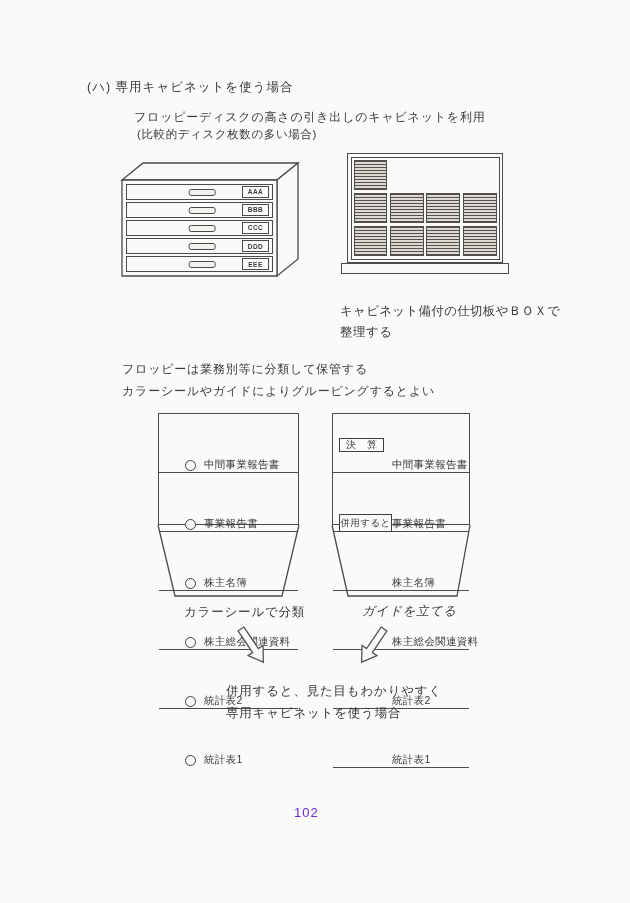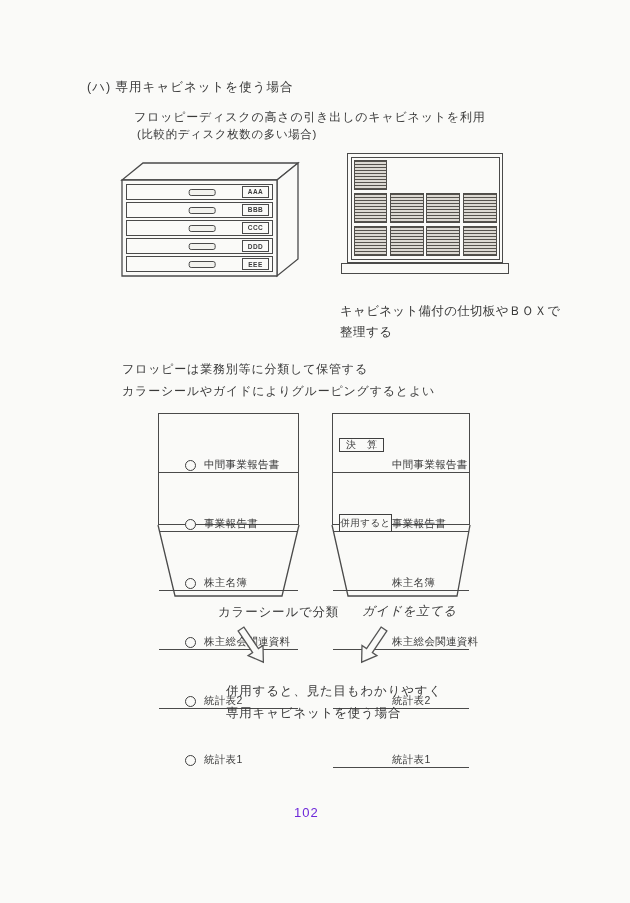--- a/index.html
+++ b/index.html
@@ -59,21 +59,21 @@
   .right-list .rowtext{margin-left:59px;}
   .guide-tab{position:absolute;border:1.2px solid #3f3f3f;background:#fafaf8;
     display:flex;align-items:center;justify-content:center;white-space:nowrap;z-index:3;}
   .tab-kessan{left:6px;top:24px;width:45px;height:14px;font-size:10px;letter-spacing:4px;padding-left:4px;box-sizing:border-box;text-align:center;}
   .tab-kabushiki{left:6px;top:100px;width:51px;height:16px;font-size:9.5px;letter-spacing:0.5px;}
 
   .trap{position:absolute;}
   .trap polyline{fill:none;stroke:#4a4a4a;stroke-width:1.3;}
   .trap-left{left:154px;top:524px;width:150px;height:75px;}
   .trap-right{left:328px;top:524px;width:146px;height:75px;}
-  .lcap{left:184px;top:605px;font-size:12.5px;letter-spacing:0.8px;margin-left:34px;}
+  .lcap{left:184px;top:605px;font-size:12.5px;letter-spacing:0.8px;}
   .rcap{left:362px;top:604px;font-size:12.5px;letter-spacing:0.8px;font-style:italic;}
 
   .arrow{position:absolute;width:48px;height:52px;}
   .arrow polygon{fill:#fafaf8;stroke:#555;stroke-width:1.3;stroke-linejoin:miter;}
   .arrow-left{left:228px;top:626px;}
   .arrow-right{left:350px;top:626px;}
 
   .conc1{left:226px;top:684px;font-size:12.5px;letter-spacing:0.8px;}
   .conc2{left:226px;top:706px;font-size:12.5px;letter-spacing:0.8px;}
   .pagenum{left:294px;top:805px;font-size:13px;letter-spacing:1px;color:#6d28d9;}

